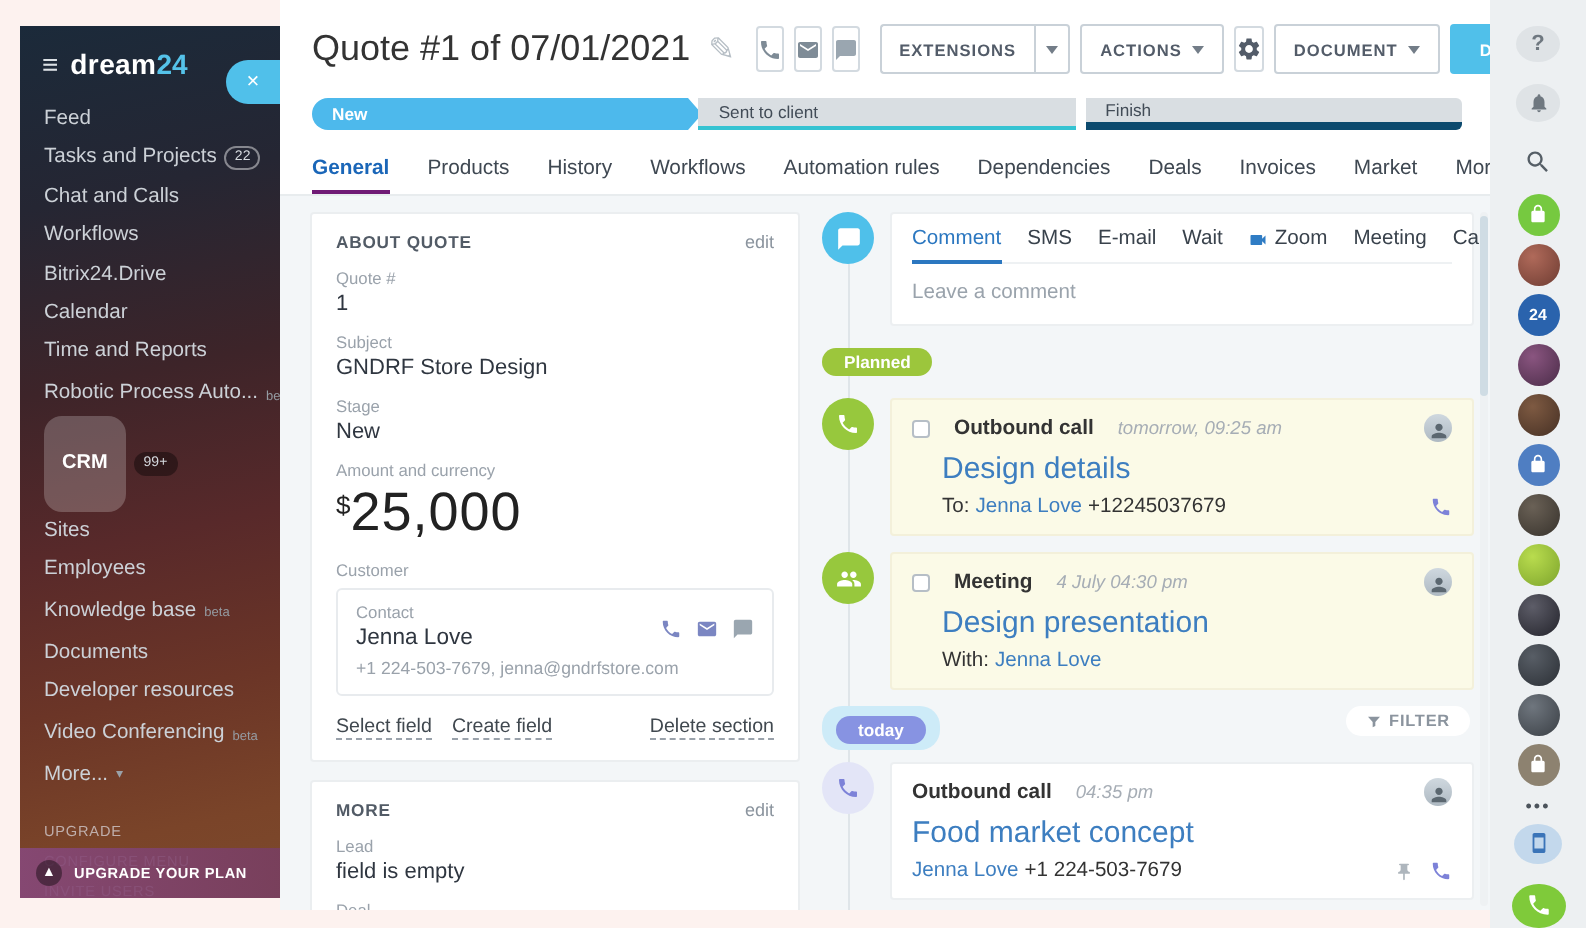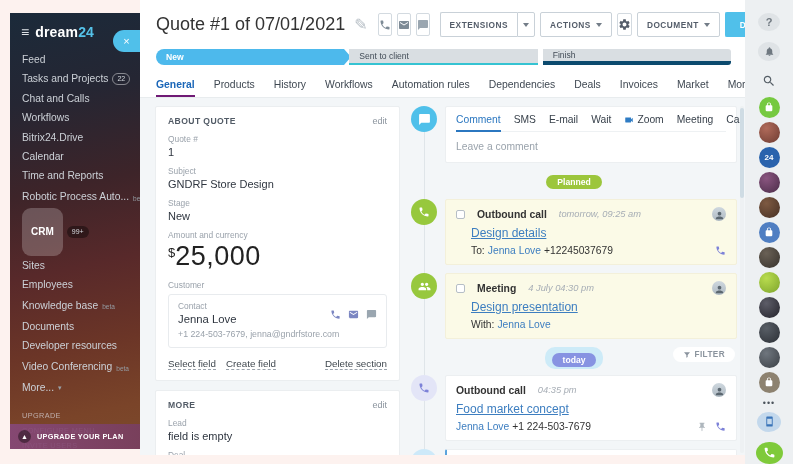--- a/index.html
+++ b/index.html
@@ -90,35 +90,35 @@
   .tl-line { position:absolute; left:13px; top:26px; bottom:0; width:1px; background:#dfe5e9; }
   .tl-row { display:flex; gap:8px; margin-bottom:8px; position:relative; }
   .tl-ico { width:26px; height:26px; border-radius:50%; flex:none; display:flex; align-items:center; justify-content:center; }
   .tl-card { flex:1; background:#fff; border:1px solid #eceff1; border-radius:2px; padding:7px 10px 8px; min-width:0; }
   .tl-card.yellow { background:#fbfae7; border-color:#f3f0da; }
   .tl-card.blue-edge { border-left:2px solid #5ba3dc; }
   .compose-tabs { display:flex; gap:13px; align-items:center; border-bottom:1px solid #eef1f3; padding-bottom:6px; }
   .ctab { font-size:10.3px; color:#39424c; cursor:pointer; white-space:nowrap; display:flex; align-items:center; gap:3px;}
   .ctab.active { color:#2b77c0; border-bottom:2px solid #2b77c0; margin-bottom:-7px; padding-bottom:5px; }
   .compose-ph { font-size:10.3px; color:#9aa3ac; padding:9px 0 2px; cursor:text; }
-  .tl-divider { text-align:center; margin:4px 0 10px; position:relative; height:18px; }
+  .tl-divider { margin:4px 0 10px; position:relative; height:18px; }
   .badge-halo { display:inline-block; border-radius:10px; padding:2px 7px; }
   .badge { display:inline-block; font-size:8.6px; font-weight:bold; color:#fff; border-radius:9px; padding:2px 11px; }
   .badge.green { background:#9cc63c; }
   .badge.blue { background:#8793e2; }
   .halo-blue { background:#cdebf8; }
   .filter-btn { position:absolute; right:2px; top:0px; background:#fff; border-radius:12px; padding:3px 10px; font-size:8.2px;
     font-weight:bold; color:#8b949e; letter-spacing:.4px; display:flex; align-items:center; gap:4px; cursor:pointer; }
   .it-head { display:flex; align-items:center; gap:12px; }
   .chk { width:9px; height:9px; border:1px solid #b6bec6; border-radius:2px; background:#fff; flex:none; cursor:pointer; }
   .it-title { font-size:10.4px; font-weight:bold; color:#333; white-space:nowrap; overflow:hidden; text-overflow:ellipsis;}
   .it-time { font-size:9.3px; color:#a6adb5; white-space:nowrap;font-style:italic; }
   .it-avatar { margin-left:auto; width:14px; height:14px; border-radius:50%; background:linear-gradient(180deg,#cfd8df,#aeb9c2); flex:none;
     display:flex; align-items:flex-end; justify-content:center; overflow:hidden;}
-  .it-link { font-size:12px; color:#3d7ec0; margin-top:5px; cursor:pointer;text-decoration:underline; }
+  .it-link { font-size:15px; color:#3d7ec0; margin-top:5px; cursor:pointer; }
   .it-line3 { font-size:10.3px; color:#333; margin-top:5px; display:flex; align-items:center; gap:3px;}
   .it-line3 .l3link { color:#3d7ec0; cursor:pointer; }
   .it-trailing { margin-left:auto; display:flex; gap:8px; align-items:center; }
   .indent { margin-left:15px; }
 
   
   .scrollbar { position:absolute; right:1px; top:106px; bottom:2px; width:4px; background:#eef1f3; border-radius:2px;}
   .scroll-thumb { position:absolute; top:2px; width:4px; height:90px; background:#cfdce4; border-radius:2px; }
 
   

